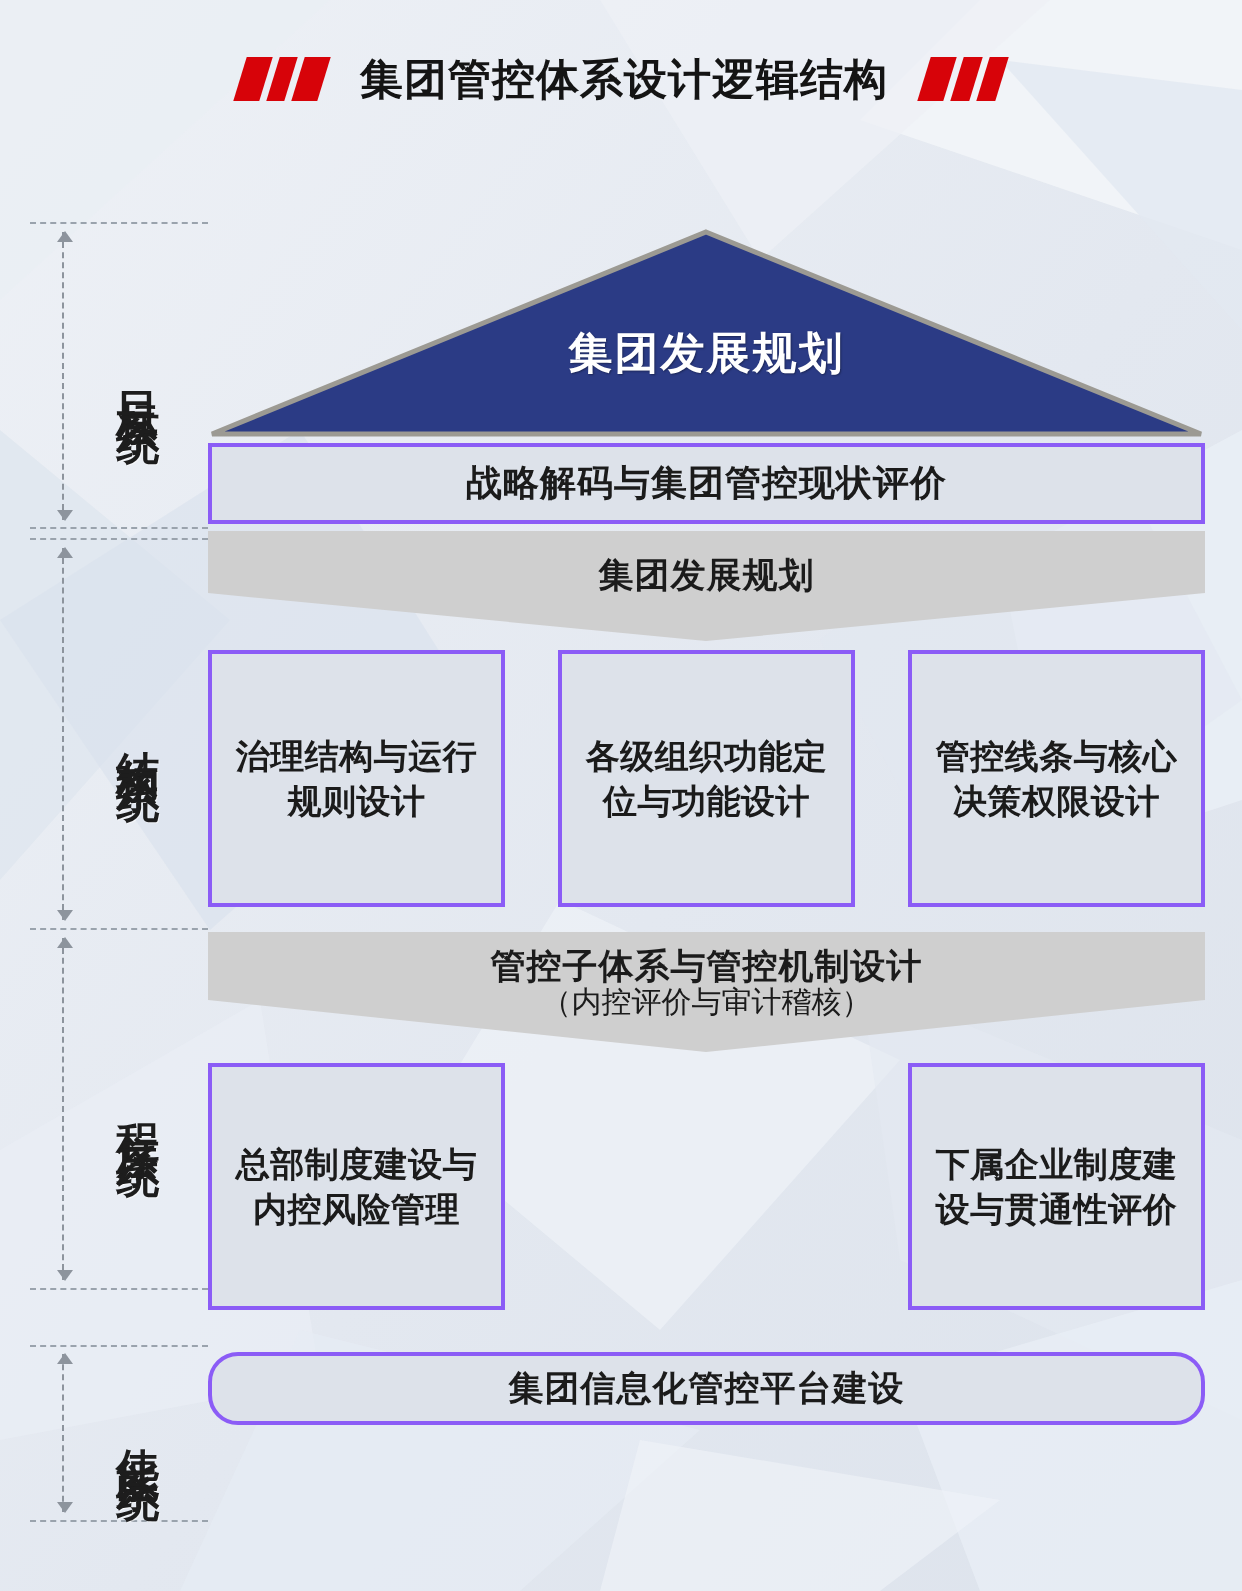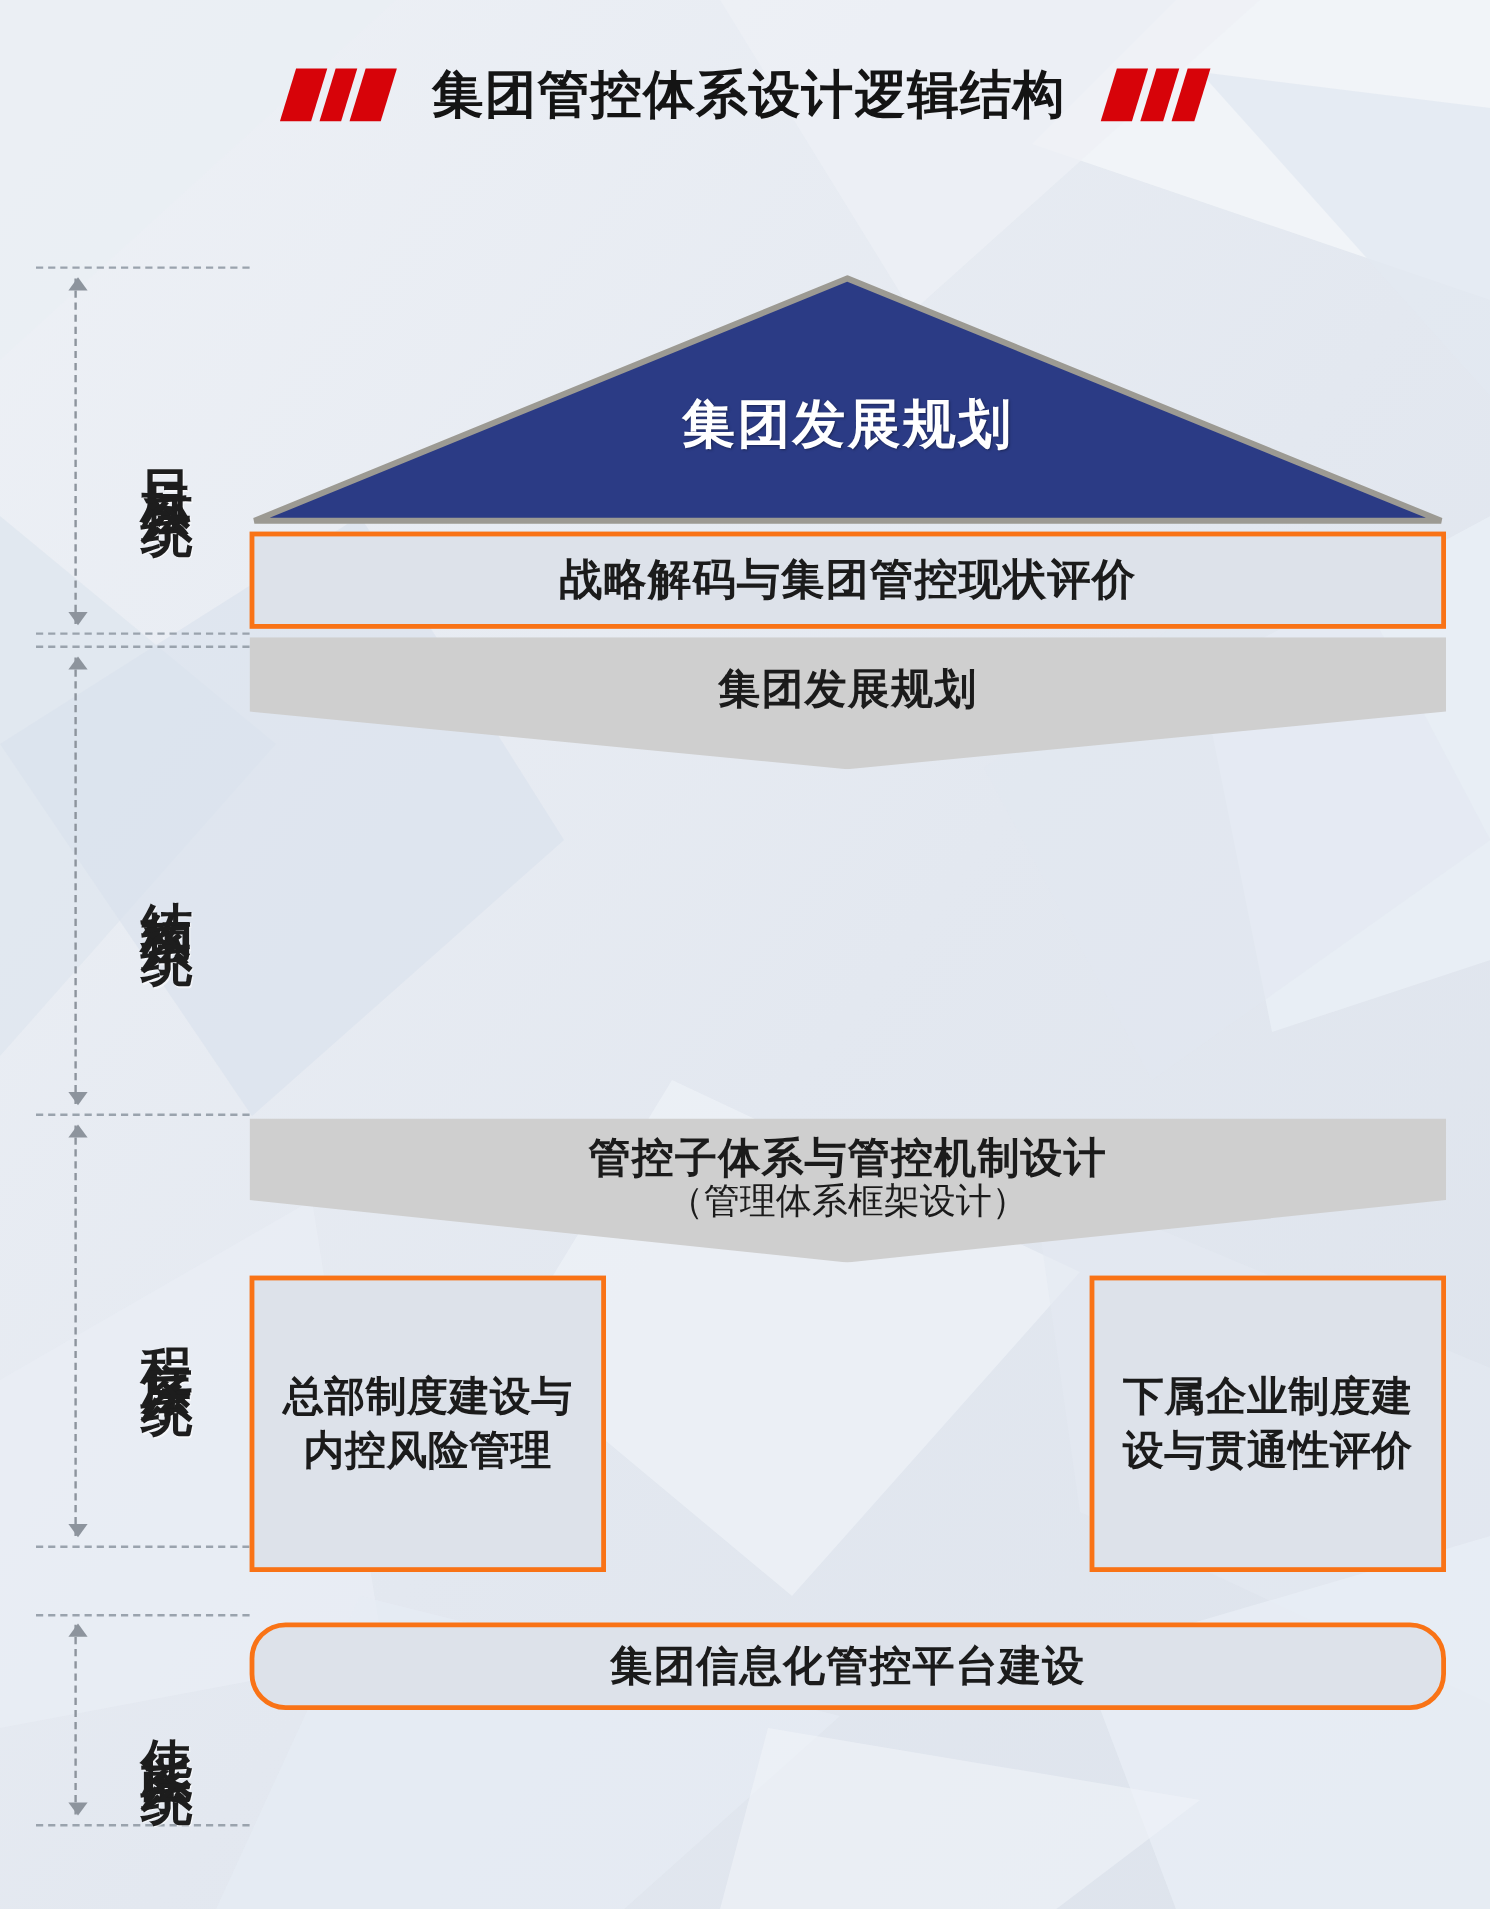--- a/index.html
+++ b/index.html
@@ -67,21 +67,21 @@
   .roof svg{display:block;}
   .roof-label{
     position:absolute;left:0;right:0;top:96px;text-align:center;
     font-size:44px;font-weight:bold;color:#ffffff;letter-spacing:2px;
     text-shadow:1px 1px 2px rgba(0,0,0,.35);
     pointer-events:none;
   }
 
   
   .lbox{
-    background:#dde2ea;border:4px solid #f97316;
+    background:#dde2ea;border:4px solid #8b5cf6;
     box-sizing:border-box;
     display:flex;align-items:center;justify-content:center;text-align:center;
     color:#1b1b1b;font-weight:bold;
   }
 
   .strategy-box{
     position:absolute;left:208px;top:443px;width:997px;height:81px;
     font-size:36px;letter-spacing:1px;
   }
 
@@ -211,28 +211,39 @@
 
   <div class="chev" id="chev1">
     <svg width="997" height="110" viewBox="0 0 997 110" preserveAspectRatio="none">
       <polygon points="0,0 997,0 997,62 498,110 0,62" fill="#cfcfcf"></polygon>
     </svg>
     <div class="chev-text">
       <div class="chev-main">集团发展规划</div>
     </div>
   </div>
 
+  <div class="triple" id="triple1">
+    <div class="lbox">
+      <span>治理结构与运行规则设计</span>
+    </div>
+    <div class="lbox">
+      <span>各级组织功能定位与功能设计</span>
+    </div>
+    <div class="lbox">
+      <span>管控线条与核心决策权限设计</span>
+    </div>
+  </div>
 
   <div class="chev" id="chev2">
     <svg width="997" height="120" viewBox="0 0 997 120" preserveAspectRatio="none">
       <polygon points="0,0 997,0 997,68 498,120 0,68" fill="#cfcfcf"></polygon>
     </svg>
     <div class="chev-text">
       <div class="chev-main">管控子体系与管控机制设计</div>
-      <div class="chev-sub">（管理体系框架设计）</div>
+      <div class="chev-sub">（内控评价与审计稽核）</div>
     </div>
   </div>
 
   <div class="triple" id="triple2">
     <div class="lbox">
       <span>总部制度建设与内控风险管理</span>
     </div>
     <div class="lbox">
       <span>下属企业制度建设与贯通性评价</span>
     </div>

